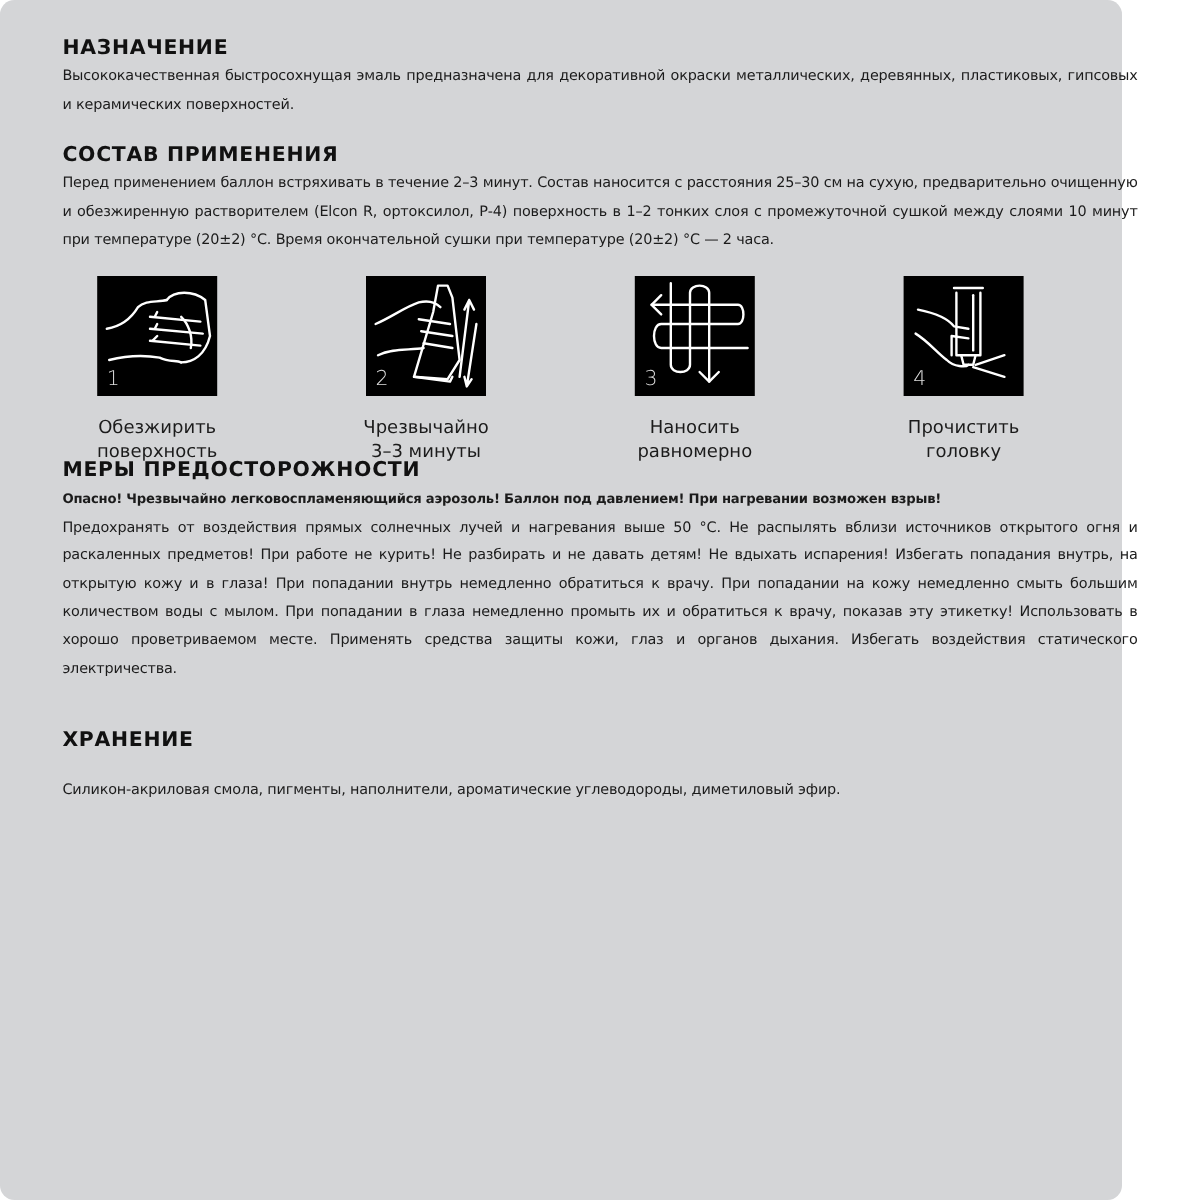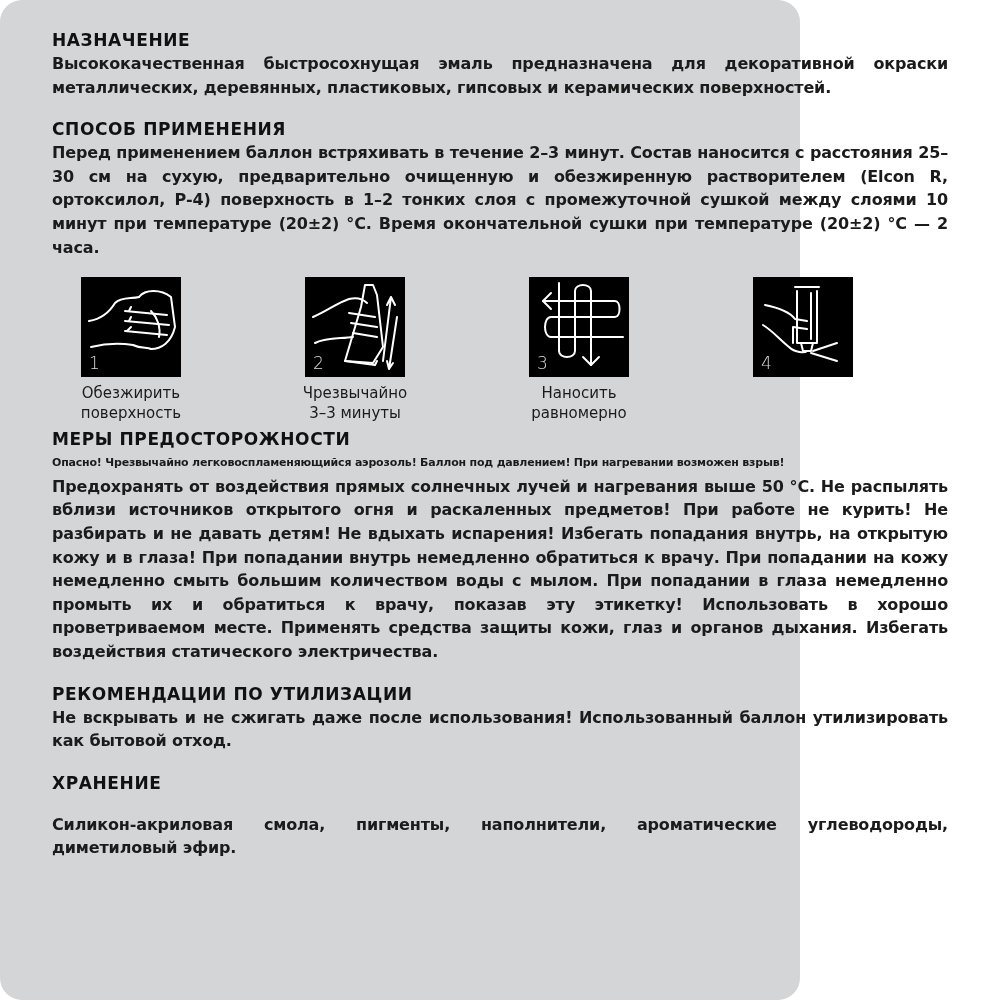--- a/index.html
+++ b/index.html
@@ -1,63 +1,62 @@
 <!DOCTYPE html>
 <html><head>
 <meta charset="utf-8">
 <style>
   html, body { margin: 0; padding: 0; background: #ffffff; }
   body { width: 1000px; height: 1000px; position: relative; overflow: hidden; }
   .card {
-    position: absolute; left: 0; top: 0; width: 800px; height: 1000px;
-    background: #d4d5d7; border-radius: 22px;
+    position: absolute; left: 0; top: 0; width: 935px; height: 1000px;
+    background: #d4d5d7; border-radius: 12px;
     font-family: "DejaVu Sans", "Liberation Sans", sans-serif;
     color: #1b1b1b;
   }
   .content { position: absolute; left: 52px; top: 28px; width: 896px; }
   .section { margin: 0; }
   h2 {
     font-family: "DejaVu Sans", sans-serif; font-weight: bold;
     font-size: 17px; letter-spacing: 0.6px; margin: 0; line-height: 24px;
     color: #111;
   }
   p {
-    margin: 0; font-size: 16px; line-height: 23.6px; text-align: justify;
+    margin: 0; font-size: 12px; line-height: 23.6px; text-align: justify;
     letter-spacing: -0.15px;
-    font-weight: bold;
   }
   p.last { text-align-last: left; }
   .warn { font-weight: bold; font-size: 11px; letter-spacing: -0.2px; }
   .icons { position: relative; height: 150px; margin-top: 18px; }
   .step { position: absolute; top: 0; width: 140px; text-align: center; }
   .iconbox {
     width: 100px; height: 100px; background: #000; margin: 0 auto;
     position: relative;
   }
   .iconbox svg { position: absolute; left: 0; top: 0; }
   .num { position: absolute; left: 8px; bottom: 4px; color: #ddd; font-size: 17px;
     font-family: "DejaVu Sans", sans-serif; font-weight: 300; }
-  .step-label { font-size: 15px; line-height: 20px; margin-top: 6px; color: #1b1b1b; }
+  .step-label { font-size: 15px; line-height: 20px; margin-top: 16px; color: #1b1b1b; }
   .gap { height: 18px; }
 </style>
 </head>
 <body>
 
 <div class="card">
   <div class="content">
 
     <div class="section">
       <h2>НАЗНАЧЕНИЕ</h2>
       <p class="last">Высококачественная быстросохнущая эмаль предназначена для декоративной окраски металлических, деревянных, пластиковых, гипсовых и керамических поверхностей.</p>
     </div>
 
     <div class="gap"></div>
 
     <div class="section">
-      <h2>СПОСОБ ПРИМЕНЕНИЯ</h2>
+      <h2>СОСТАВ ПРИМЕНЕНИЯ</h2>
       <p class="last">Перед применением баллон встряхивать в течение 2–3 минут. Состав наносится с расстояния 25–30 см на сухую, предварительно очищенную и обезжиренную растворителем (Elcon R, ортоксилол, Р-4) поверхность в 1–2 тонких слоя с промежуточной сушкой между слоями 10 минут при температуре (20±2) °С. Время окончательной сушки при температуре (20±2) °С — 2 часа.</p>
     </div>
 
     <div class="icons">
       <div class="step" style="left:9px">
         <div class="iconbox">
           <svg width="100" height="100" viewBox="0 0 100 100" fill="none" stroke="#fff" stroke-width="2" stroke-linecap="round" stroke-linejoin="round">
             <path d="M8 44 C20 42 28 36 34 26 C40 20 50 22 58 20"></path>
             <path d="M58 20 C64 12 80 12 90 20 L94 50 C90 66 80 72 70 72"></path>
             <path d="M10 70 C26 66 40 66 52 68 C60 72 66 70 70 72"></path>
@@ -114,35 +113,35 @@
             <path d="M42 10 L66 10 M44 14 L44 66 L64 66 L64 14"></path>
             <path d="M58 16 L58 62"></path>
             <path d="M48 66 L50 74 L58 74 L60 66"></path>
             <path d="M12 28 C22 30 36 34 42 42 L54 44"></path>
             <path d="M10 48 C20 54 28 64 36 70 C42 76 52 76 54 74"></path>
             <path d="M40 50 L40 66 M40 50 L54 52"></path>
             <path d="M60 74 L84 66 M58 76 L84 84"></path>
           </svg>
           <span class="num">4</span>
         </div>
+        <div class="step-label">
+          <div>Прочистить</div>
+          <div>головку</div>
+        </div>
       </div>
     </div>
 
     <div class="section">
       <h2>МЕРЫ ПРЕДОСТОРОЖНОСТИ</h2>
       <p class="warn last">Опасно! Чрезвычайно легковоспламеняющийся аэрозоль! Баллон под давлением! При нагревании возможен взрыв!</p>
       <p class="last">Предохранять от воздействия прямых солнечных лучей и нагревания выше 50 °С. Не распылять вблизи источников открытого огня и раскаленных предметов! При работе не курить! Не разбирать и не давать детям! Не вдыхать испарения! Избегать попадания внутрь, на открытую кожу и в глаза! При попадании внутрь немедленно обратиться к врачу. При попадании на кожу немедленно смыть большим количеством воды с мылом. При попадании в глаза немедленно промыть их и обратиться к врачу, показав эту этикетку! Использовать в хорошо проветриваемом месте. Применять средства защиты кожи, глаз и органов дыхания. Избегать воздействия статического электричества.</p>
     </div>
 
     <div class="gap"></div>
 
-    <div class="section">
-      <h2>РЕКОМЕНДАЦИИ ПО УТИЛИЗАЦИИ</h2>
-      <p class="last">Не вскрывать и не сжигать даже после использования! Использованный баллон утилизировать как бытовой отход.</p>
-    </div>
 
     <div class="gap"></div>
 
     <div class="section">
       <h2>ХРАНЕНИЕ</h2>
     </div>
 
     <div class="gap"></div>
 
     <div class="section">

